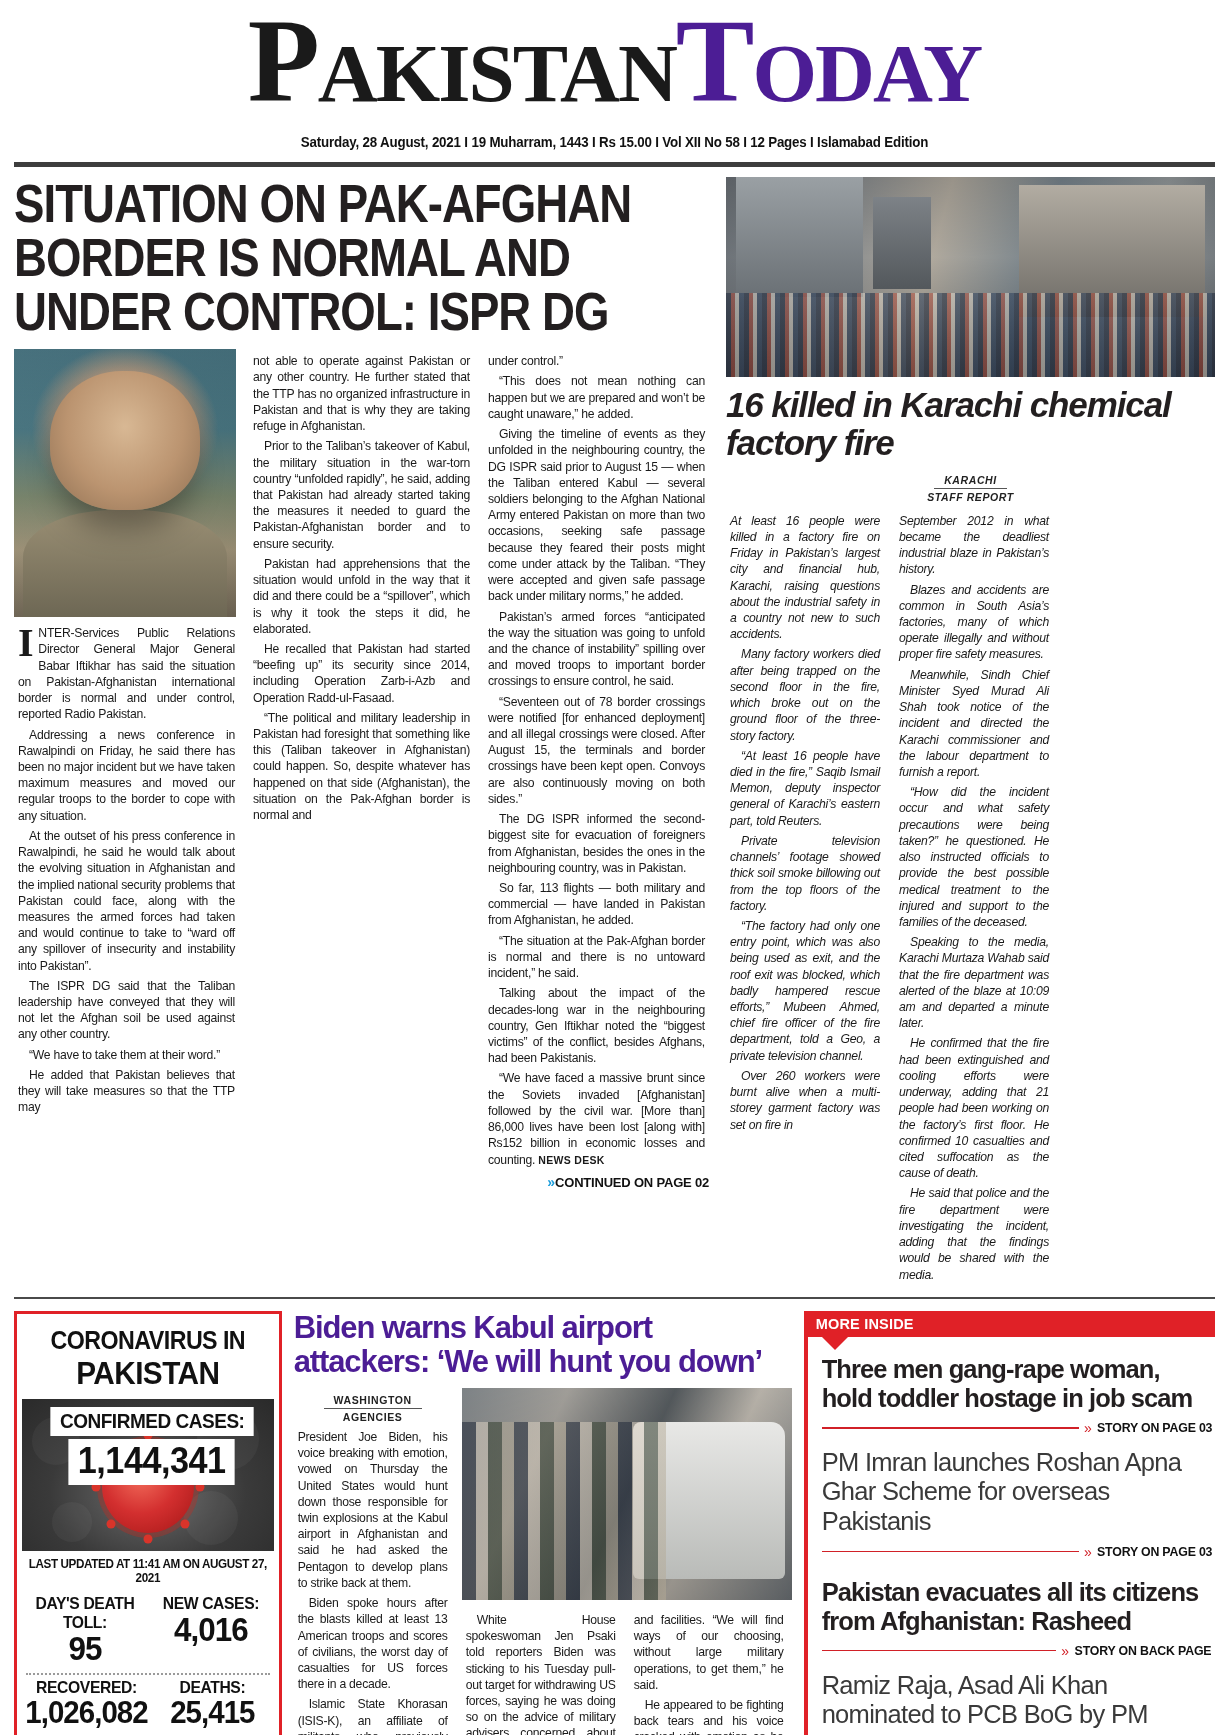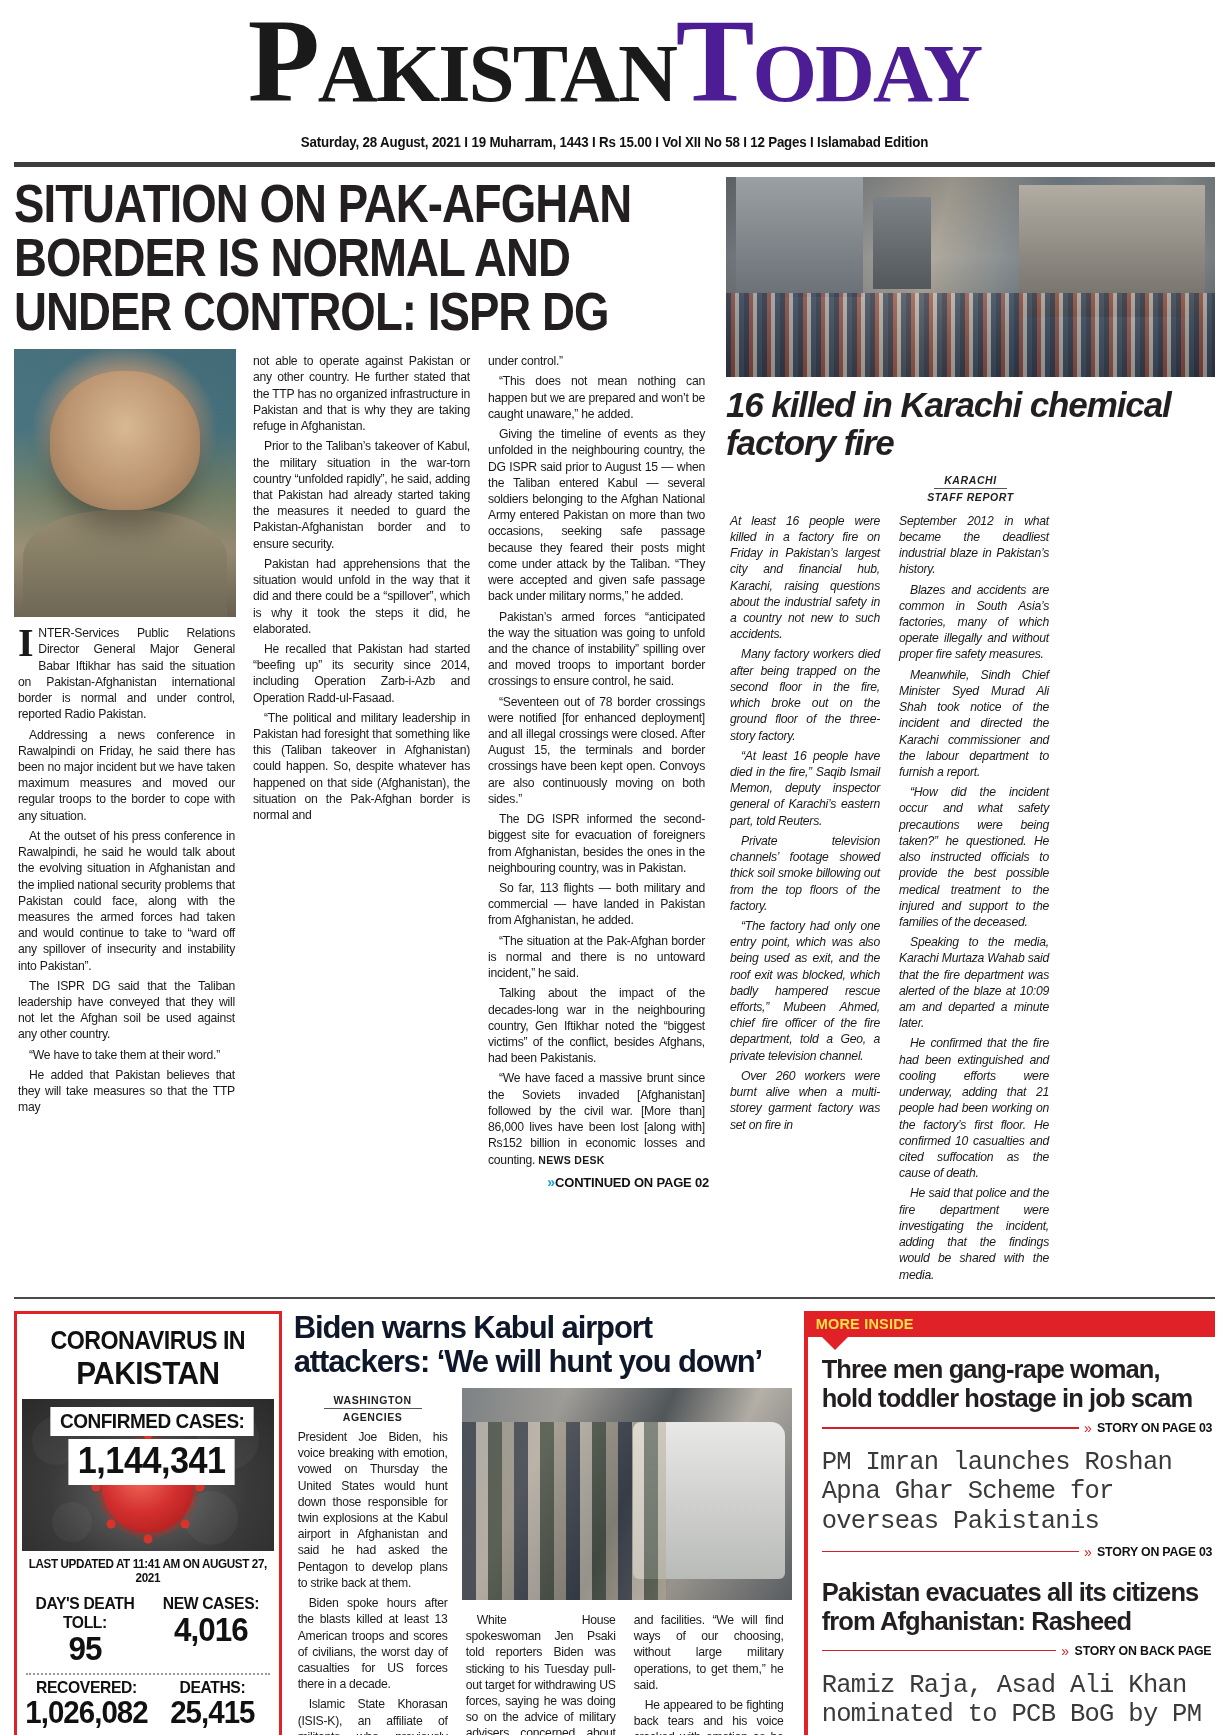--- a/index.html
+++ b/index.html
@@ -221,21 +221,21 @@
   .stat-value.red { color: #e02127; }
   .stat-label.sm { font-size: 16px; }
   .stat-value.prov { font-size: 28px; }
   .dotted { border-top: 2px dotted #9a9a9a; margin: 0 4px; }
   .prov-row .stat-cell { padding: 2px 0 4px 0; }
 
   
   .biden-headline {
     font-family: "Liberation Sans", sans-serif;
     font-weight: bold; font-size: 31px; line-height: 1.1;
-    letter-spacing: -1.1px; color: #0f172a; margin-bottom: 9px;
+    letter-spacing: -1.1px; color: #4c1d95; margin-bottom: 9px;
   }
   .biden-top { display: flex; gap: 10px; }
   .biden-col { width: 158px; }
   .biden-photo {
     width: 330px; height: 212px;
     background:
       linear-gradient(to bottom, rgba(0,0,0,.12), rgba(0,0,0,.28)),
       linear-gradient(115deg, #8e9498 0%, #b6b3ad 25%, #5e6468 50%, #cfc9bf 70%, #7b8186 100%);
     position: relative; overflow: hidden;
   }
@@ -246,39 +246,39 @@
   }
   .biden-photo .figs {
     position:absolute; left:0; bottom:0; width:62%; height:84%;
     background: repeating-linear-gradient(90deg,
       rgba(40,48,62,.6) 0 14px, rgba(215,205,190,.55) 14px 26px,
       rgba(60,70,55,.6) 26px 40px, rgba(180,170,150,.5) 40px 52px);
   }
   .biden-cols { display: flex; gap: 10px; margin-top: 8px; }
   .biden-bcol { width: 158px; }
   .more-inside-bar {
-    background: #e02127; color: #fde047; font-weight: bold;
+    background: #e02127; color: #ffffff; font-weight: bold;
     font-size: 14.5px; letter-spacing: 0.2px;
     padding: 5px 0 5px 12px; position: relative;
     margin-left: 0;
   }
   .more-inside-bar::after {
     content:""; position:absolute; left: 18px; bottom: -13px;
     border-left: 13px solid transparent; border-right: 13px solid transparent;
     border-top: 13px solid #e02127;
   }
   .inside-body { border-left: 4px solid #e02127; padding-left: 14px; margin-top: 0; }
   .inside-head-bold {
     font-family: "Liberation Sans", sans-serif;
     font-weight: bold; font-size: 25.5px; line-height: 1.14;
     letter-spacing: -0.9px; color: #231f20;
     padding: 18px 0 0 0;
   }
   .inside-head-light {
-    font-family: Liberation Mono, monospace;
+    font-family: Liberation Sans, sans-serif;
     font-weight: normal; font-size: 25.5px; line-height: 1.16;
     letter-spacing: -0.7px; color: #3a3a3a;
     padding: 12px 0 0 0;
   }
   .story-on {
     display: flex; align-items: center; gap: 5px;
     margin: 7px 0 0 0;
   }
   .story-on .rule { flex: 1; height: 1.5px; background: #d12027; }
   .story-on .chev { color: #d12027; font-size: 14px; letter-spacing: -3px; }

